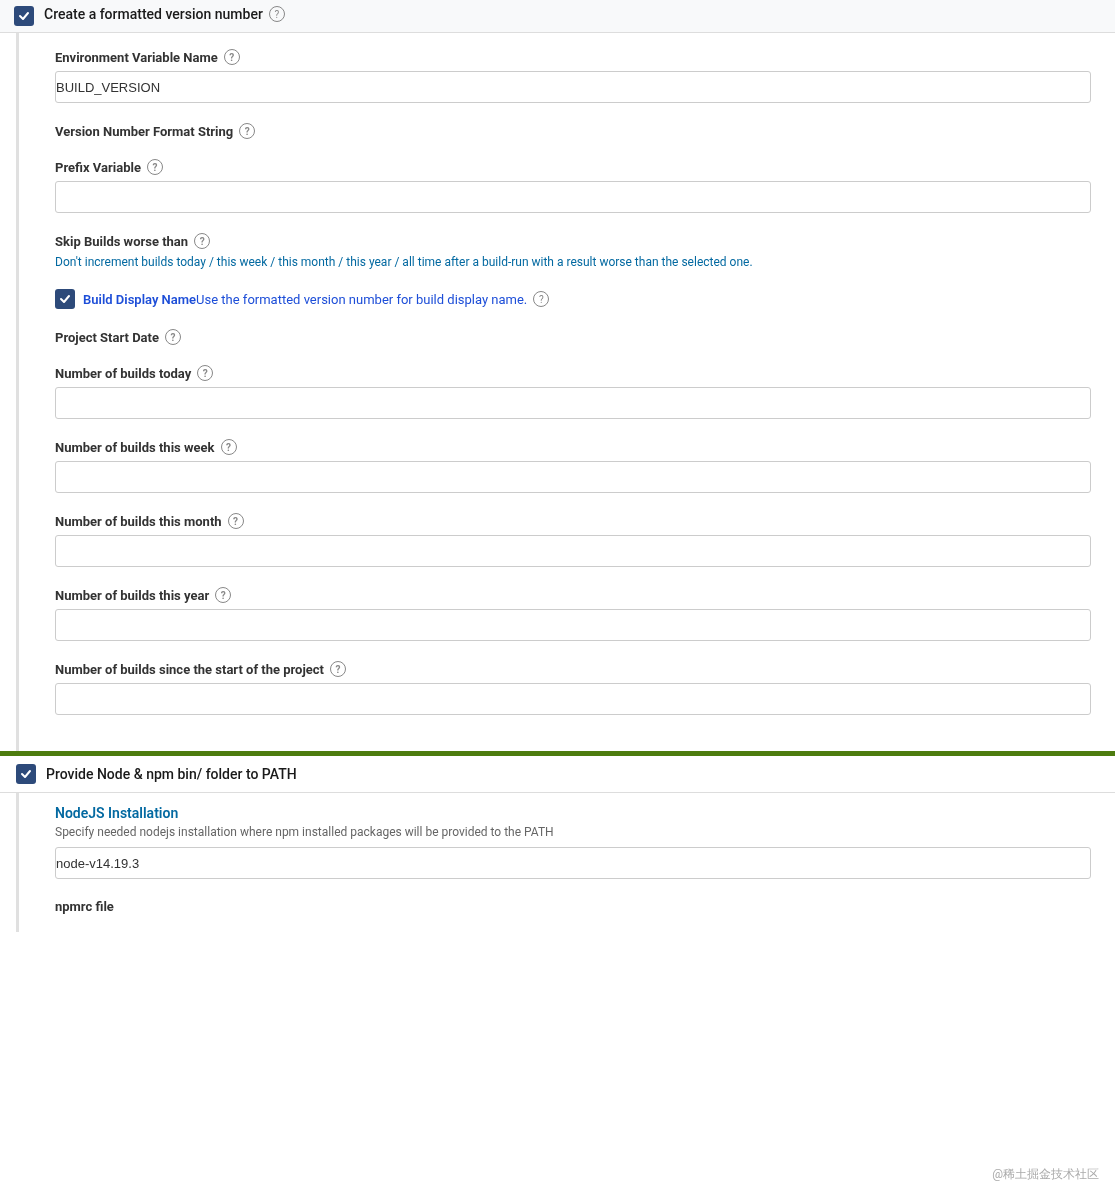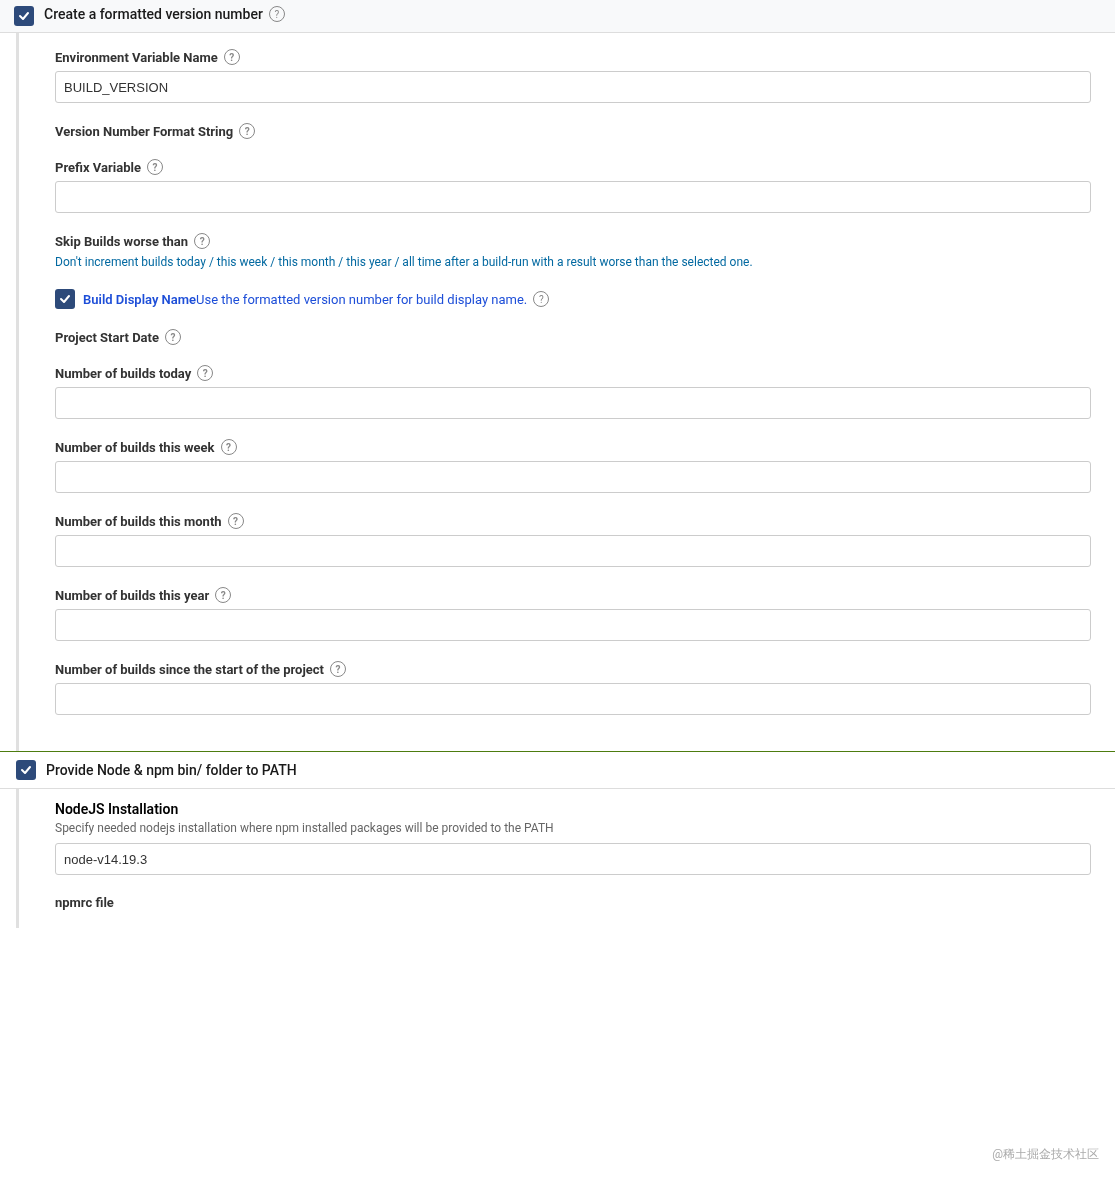--- a/index.html
+++ b/index.html
@@ -78,21 +78,21 @@
       font-weight: 700;
       color: #333;
       margin-bottom: 6px;
     }
 
     .field-input {
       width: 100%;
       height: 32px;
       border: 1px solid #ccc;
       border-radius: 3px;
-      padding: 4px 8px;
+      padding: 4px 0;
       font-size: 13px;
       color: #333;
       background: #fff;
       outline: none;
     }
 
     .field-hint {
       font-size: 12px;
       color: #0369a1;
       margin-top: 4px;
@@ -112,52 +112,52 @@
       font-size: 13px;
       color: #1d4ed8;
     }
 
     .checkbox-row-label strong {
       font-weight: 600;
     }
 
     .watermark {
       position: fixed;
-      bottom: 32px;
+      bottom: 12px;
       right: 16px;
       font-size: 12px;
       color: #aaa;
     }
 
     .top-section {
       display: flex;
       align-items: flex-start;
       padding: 6px 14px;
       background: #f8f9fa;
       border-bottom: 1px solid #ddd;
     }
 
     .nodejs-header {
       display: flex;
       align-items: center;
       padding: 8px 16px;
       background: #fff;
-      border-top: 1px solid #4d7c0f;
+      border-top: 5px solid #4d7c0f;
     }
 
     .nodejs-content {
       padding: 12px 24px 12px 36px;
       border-left: 3px solid #e0e0e0;
       margin-left: 16px;
     }
 
     .nodejs-section-label {
       font-size: 14px;
       font-weight: 600;
-      color: #000000;
+      color: #0369a1;
       margin-bottom: 4px;
     }
 
     .nodejs-section-desc {
       font-size: 12px;
       color: #666;
       margin-bottom: 8px;
     }
   </style>
 </head>

